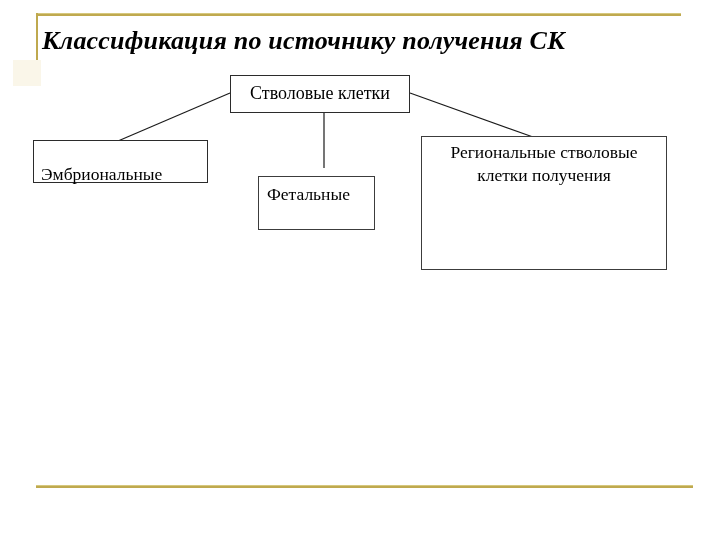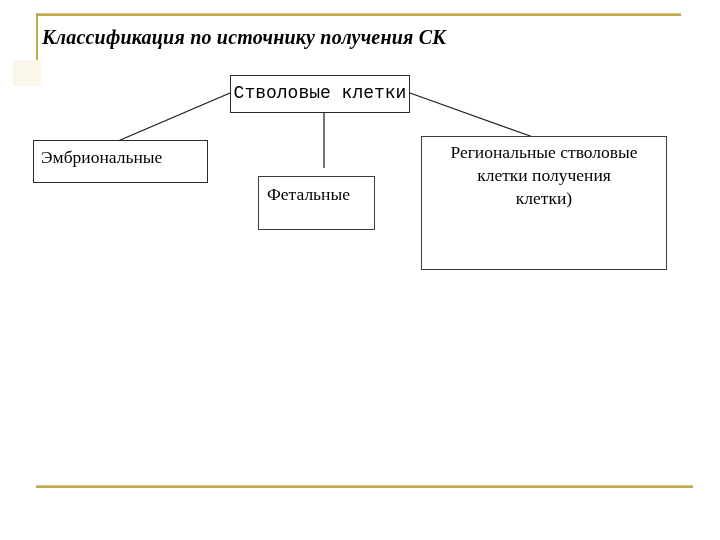--- a/index.html
+++ b/index.html
@@ -34,44 +34,43 @@
     background:var(--corner);
   }
   .accent-bottom{
     position:absolute;left:36px;top:485px;width:657px;height:2px;
     background:var(--accent);
     border-top:1px solid #D6C87E;
   }
 
   .title{
     position:absolute;left:42px;top:26px;width:640px;
-    font-size:20px;font-weight:bold;font-style:italic;
+    font-size:26px;font-weight:bold;font-style:italic;
     letter-spacing:0.2px;
     white-space:nowrap;
   }
 
   
   .box{
     position:absolute;
     background:#ffffff;
     border:1px solid var(--border);
     box-sizing:border-box;
     font-size:17.5px;
     line-height:23px;
   }
   .box-root{
     left:230px;top:75px;width:180px;height:38px;
     text-align:center;
     padding-top:6px;
     font-size:18px;
-    font-family:Liberation Mono, monospace;
   }
   .box-embryonic{
     left:33px;top:140px;width:175px;height:43px;
-    padding:5px 0 0 7px;
+    padding:22px 0 0 7px;
   }
   .box-fetal{
     left:258px;top:176px;width:117px;height:54px;
     padding:6px 0 0 8px;
     border-color:#3C3C3C;
   }
   .box-regional{
     left:421px;top:136px;width:246px;height:134px;
     text-align:center;
     padding-top:4px;
@@ -109,18 +108,17 @@
     <span>Эмбриональные</span>
   </div>
 
   <div class="box box-fetal">
     <span>Фетальные</span>
   </div>
 
   <div class="box box-regional">
     <span class="line">Региональные стволовые</span>
     <span class="line">клетки получения</span>
-    <span class="line">клетки)</span>
   </div>
 
   <div class="accent-bottom"></div>
 
 </div>
 
 </body></html>

